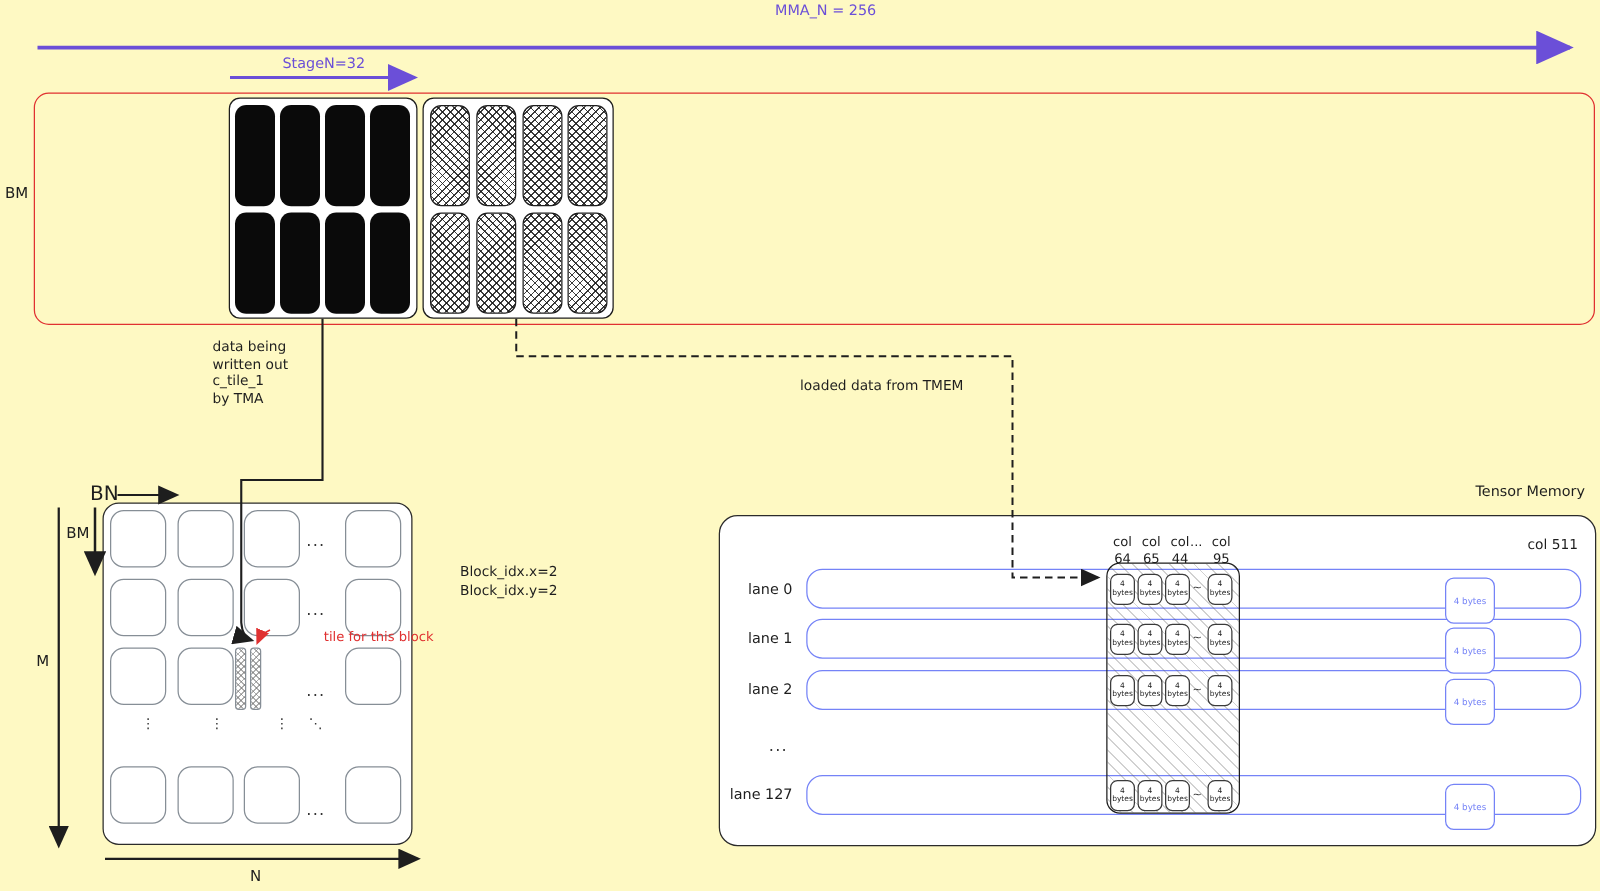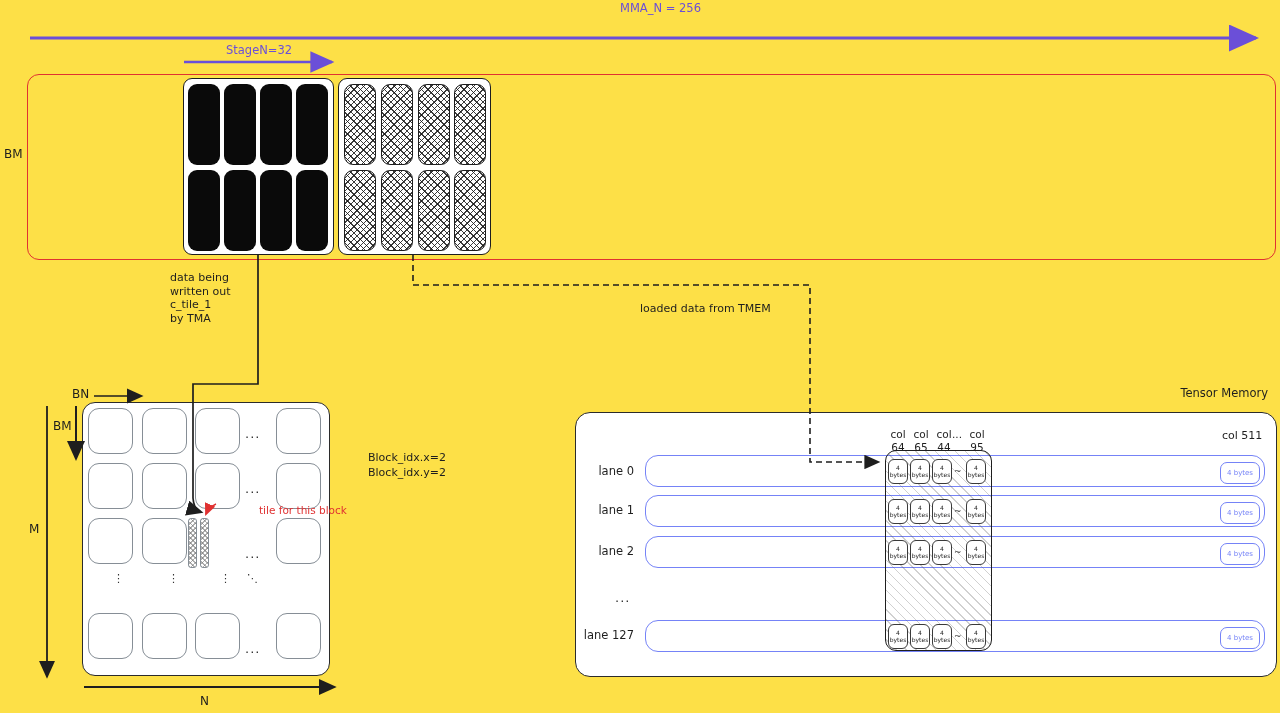--- a/index.html
+++ b/index.html
@@ -1,16 +1,16 @@
 <!DOCTYPE html>
 <html><head>
 <meta charset="utf-8">
 <style>
   html,body{margin:0;padding:0;background:#fff;}
-  #canvas{position:relative;width:1280px;height:713px;background:#fde047;overflow:hidden;
+  #canvas{position:relative;width:1280px;height:713px;background:#fef9c3;overflow:hidden;
           font-family:"DejaVu Sans",sans-serif;color:#1e1e1e;}
   .txt{position:absolute;white-space:pre;font-size:11px;line-height:13.5px;color:#1e1e1e;}
   .purple{color:#6b4fd8;}
   .redtxt{color:#e03131;margin-left:45px;}
   
   .red-rect{position:absolute;left:27px;top:74px;width:1247px;height:184px;
             border:1.7px solid #e03131;border-radius:12px;}
   
   .tile-group{position:absolute;top:78px;height:175px;border:1.6px solid #1e1e1e;border-radius:9px;background:#fff;}
   .tile{position:absolute;width:32px;height:81px;border-radius:9px;}
@@ -31,21 +31,21 @@
            border:1.7px solid #2b2b2b;border-radius:15px;background:#fff;}
   .lane{position:absolute;left:645px;width:620px;height:32px;border:1.6px solid #7583f7;
         border-radius:13px;box-sizing:border-box;background:#fff;}
   .tm-strip{position:absolute;left:885px;top:450px;width:107px;height:201px;
             border:1.7px solid #1e1e1e;border-radius:11px;box-sizing:border-box;
             background:repeating-linear-gradient(45deg,rgba(90,90,90,.28) 0 1px,transparent 1px 7px);}
   .bbox{position:absolute;width:20px;height:25px;border:1.1px solid #3a3a3a;border-radius:6px;
         box-sizing:border-box;background:#fff;display:flex;flex-direction:column;
         align-items:center;justify-content:center;font-size:6px;line-height:6.5px;color:#1e1e1e;z-index:6;}
   .tilde{position:absolute;font-size:9px;color:#333;z-index:6;}
-  .bbox-r{position:absolute;left:1220px;width:40px;height:22px;border:1.2px solid #7583f7;border-radius:7px;
+  .bbox-r{position:absolute;left:1156px;width:40px;height:37px;border:1.2px solid #7583f7;border-radius:7px;
           box-sizing:border-box;background:#fff;display:flex;align-items:center;justify-content:center;
           font-size:7px;color:#7583f7;}
   .colhdr{position:absolute;top:428px;width:24px;text-align:center;font-size:10.5px;line-height:12.5px;color:#1e1e1e;}
   .lane-lbl{position:absolute;font-size:11.5px;color:#1e1e1e;text-align:right;width:44px;}
   svg.overlay{position:absolute;left:0;top:0;z-index:5;pointer-events:none;}
 </style>
 </head>
 <body>
 
 <div id="canvas">
@@ -79,21 +79,21 @@
   </div>
 
   <div class="txt" style="left:170px;top:271px;"><span>data being</span>
 <span>written out</span>
 <span>c_tile_1</span>
 <span>by TMA</span></div>
 
 
   <div class="txt" style="left:640px;top:302px;">loaded data from TMEM</div>
 
-  <div class="txt" style="left:72px;top:388px;font-size:12px;">BN</div>
+  <div class="txt" style="left:72px;top:388px;font-size:16px;">BN</div>
   <div class="txt" style="left:53px;top:420px;font-size:12px;">BM</div>
   <div class="txt" style="left:29px;top:523px;font-size:12px;">M</div>
   <div class="txt" style="left:200px;top:695px;font-size:12px;">N</div>
 
   <div class="grid-rect"></div>
 
   <div class="gsq" style="left:88px;top:408px;"></div>
   <div class="gsq" style="left:142px;top:408px;"></div>
   <div class="gsq" style="left:195px;top:408px;"></div>
   <div class="dots" style="left:245px;top:426px;">...</div>

